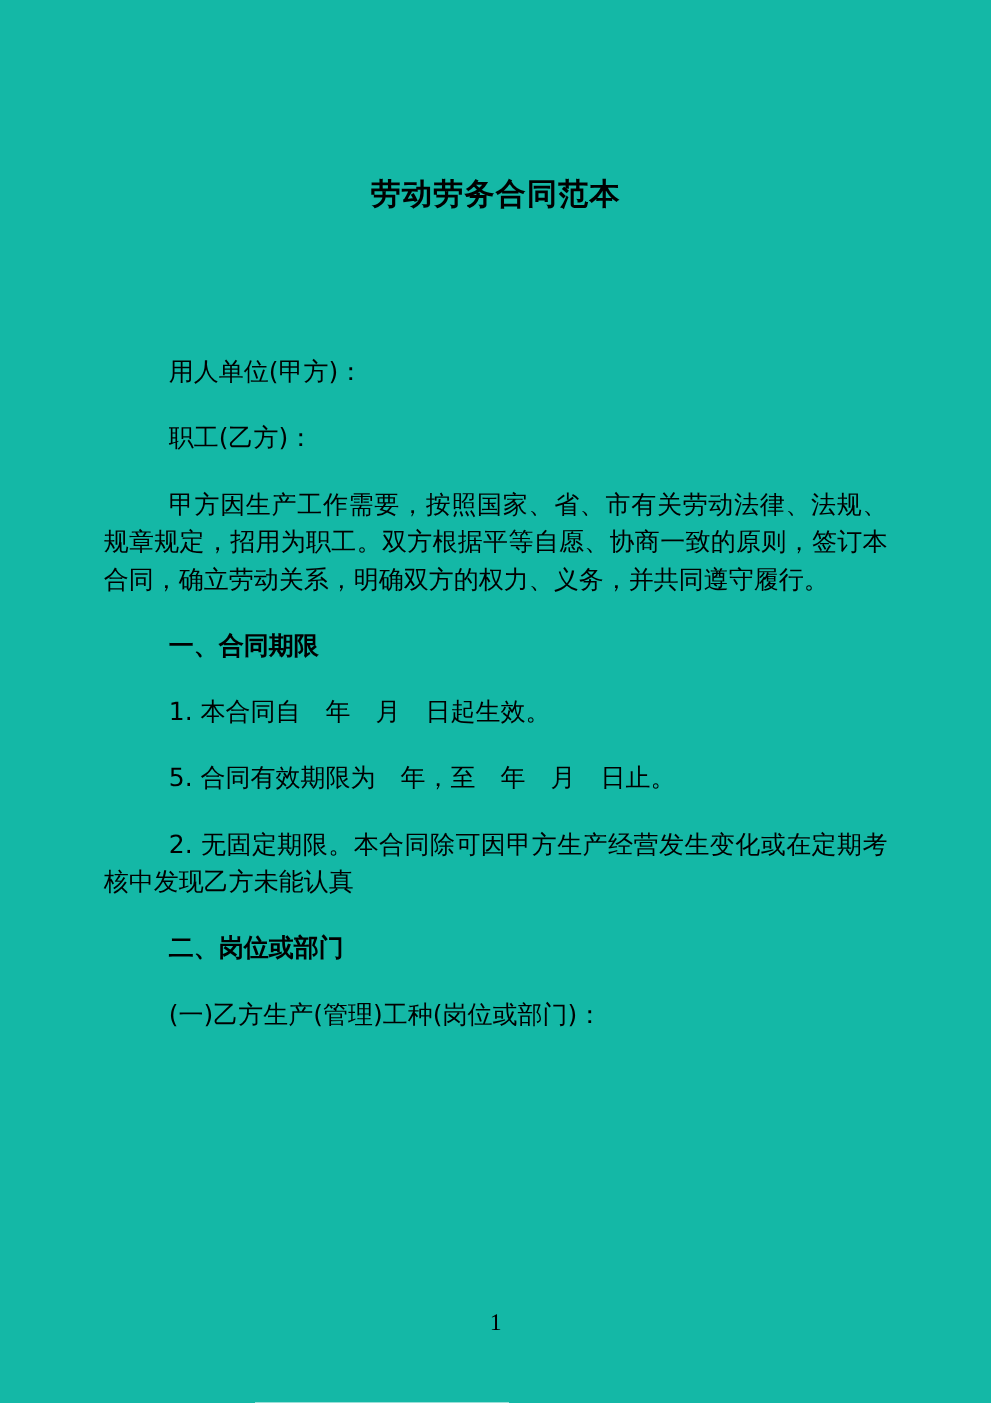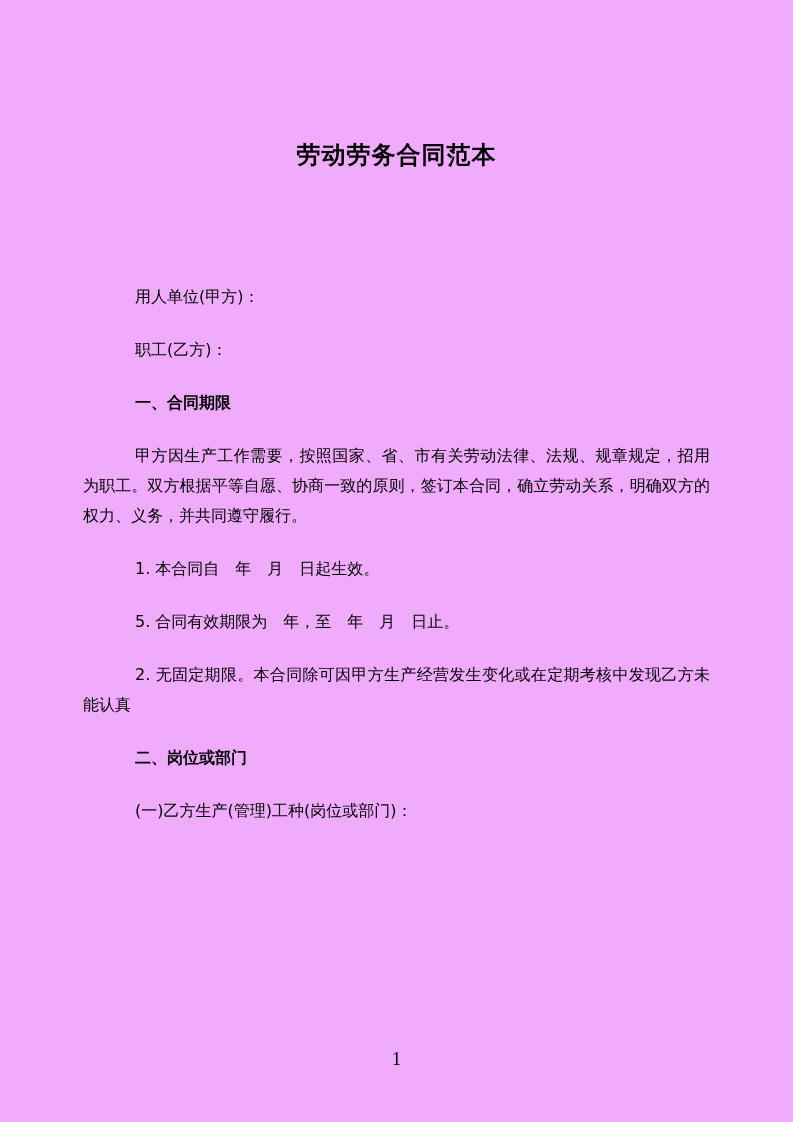--- a/index.html
+++ b/index.html
@@ -5,37 +5,37 @@
   html, body {
     margin: 0;
     padding: 0;
     background: #ffffff;
   }
   .page {
     position: relative;
     width: 793px;
     height: 1122px;
     margin: 0 auto;
-    background: #f0abfc;
+    background: #14b8a6;
     color: #000000;
     font-family: "DejaVu Sans", sans-serif;
     box-sizing: border-box;
     padding: 138px 83px 0 83px;
     overflow: hidden;
   }
   .doc-title {
     font-size: 24px;
     font-weight: bold;
     text-align: center;
     line-height: 34px;
     margin: 0 0 110px 0;
     letter-spacing: 1px;
   }
   .para {
-    font-size: 16px;
+    font-size: 20px;
     line-height: 30px;
     margin: 0 0 23px 0;
     text-indent: 52px;
     text-align: justify;
   }
   .para.heading {
     font-weight: bold;
   }
   .page-number {
     position: absolute;
@@ -53,23 +53,23 @@
 
 <div class="page">
 
   <h1 class="doc-title">劳动劳务合同范本</h1>
 
   <p class="para">用人单位(甲方)：</p>
 
   <p class="para">职工(乙方)：</p>
 
 
+  <p class="para">甲方因生产工作需要，按照国家、省、市有关劳动法律、法规、规章规定，招用为职工。双方根据平等自愿、协商一致的原则，签订本合同，确立劳动关系，明确双方的权力、义务，并共同遵守履行。</p>
+
   <p class="para heading">一、合同期限</p>
-
-  <p class="para">甲方因生产工作需要，按照国家、省、市有关劳动法律、法规、规章规定，招用为职工。双方根据平等自愿、协商一致的原则，签订本合同，确立劳动关系，明确双方的权力、义务，并共同遵守履行。</p>
 
   <p class="para">1. 本合同自　年　月　日起生效。</p>
 
   <p class="para">5. 合同有效期限为　年，至　年　月　日止。</p>
 
   <p class="para">2. 无固定期限。本合同除可因甲方生产经营发生变化或在定期考核中发现乙方未能认真</p>
 
 
 
   <p class="para heading">二、岗位或部门</p>

